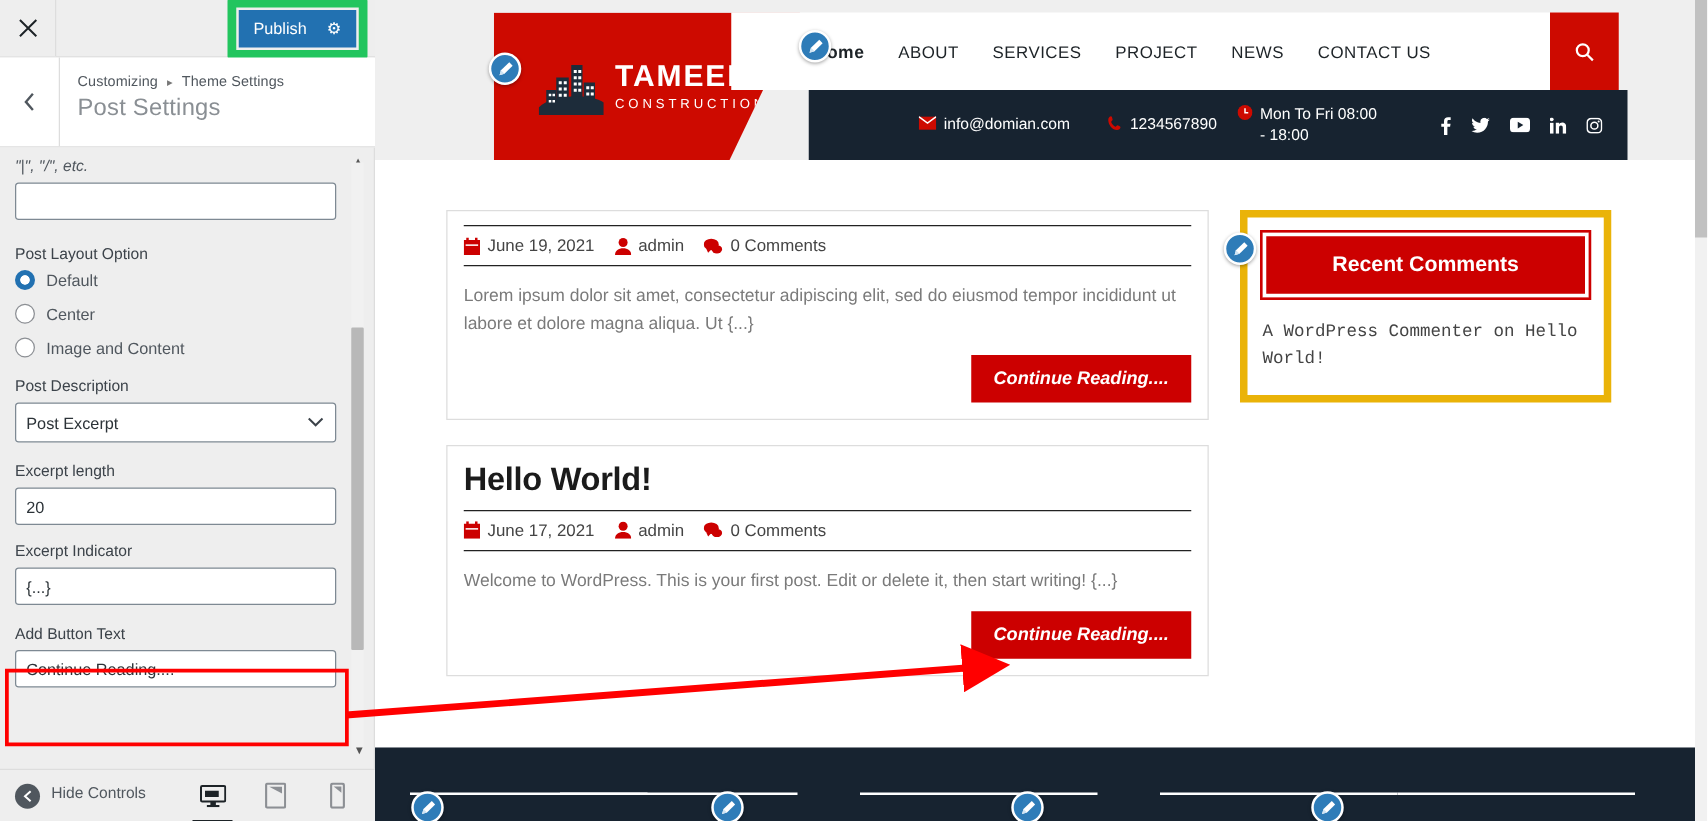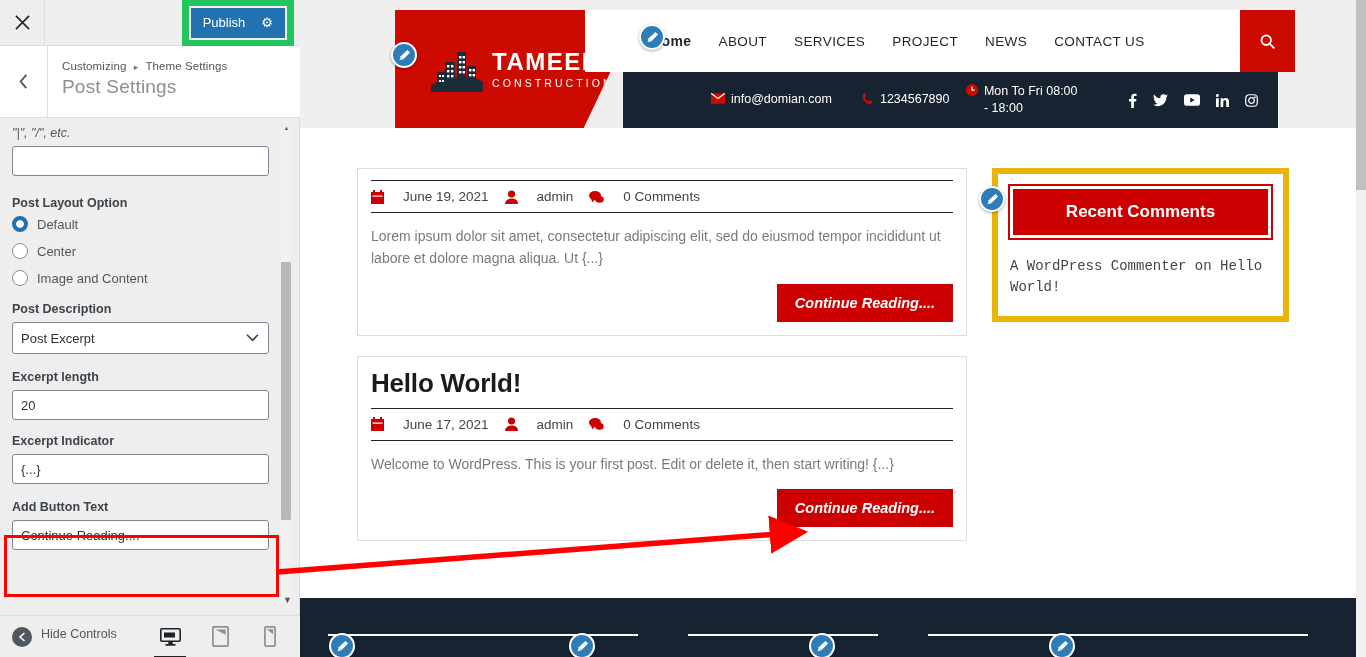--- a/index.html
+++ b/index.html
@@ -55,21 +55,21 @@
   .cz-titles { padding: 14px 0 0 14px; }
   .cz-breadcrumb { font-size: 11.5px; color: #50575e; letter-spacing: .1px; }
   .cz-breadcrumb .sep { margin: 0 4px; font-size: 9px; color: #777; }
   .cz-section-title { font-size: 19px; color: #8a8f94; font-weight: 300; margin-top: 4px; letter-spacing: .2px; }
 
   .cz-body {
     position: absolute; left: 0; top: 118px; width: 288px; height: 497px;
     background: #eee; padding: 8px 12px 0 12px; overflow: hidden;
   }
   .helper-note { font-size: 12.5px; color: #50575e; font-style: italic; margin: 0 0 6px 0; }
-  .ctrl-label { font-size: 12.5px; font-weight: bold; color: #3c434a; margin: 0 0 6px 0; }
+  .ctrl-label { font-size: 12.5px; font-weight: normal; color: #3c434a; margin: 0 0 6px 0; }
   .txt-input {
     width: 257px; height: 30px; background: #fff;
     border: 1px solid #7e8993; border-radius: 3px;
     padding: 0 8px; font-size: 13px; color: #2c3338;
     font-family: "Liberation Sans", sans-serif;
     display: flex; align-items: center;
   }
   .txt-input.empty { height: 30px; }
   .radio-row { display: flex; align-items: center; gap: 9px; margin-bottom: 11px; }
   .radio-dot {
@@ -163,21 +163,21 @@
   .navlinks a {
     color: #1d2327; font-size: 13.5px; text-decoration: none; letter-spacing: .4px; cursor: pointer;
   }
   .navlinks a:first-child { font-weight: bold; font-size: 14px; }
   .search-btn {
     position: absolute; right: 0; top: 0; width: 55px; height: 62px;
     background: #cd0a00; display: flex; align-items: center; justify-content: center; cursor: pointer;
   }
 
   .hdr-info {
-    position: absolute; left: 228px; top: 62px; width: 655px; height: 56px;
+    position: absolute; left: 252px; top: 62px; width: 655px; height: 56px;
     background: #172330; display: flex; align-items: center;
     color: #fff; font-size: 12.5px;
   }
   .info-item { display: flex; align-items: flex-start; gap: 6px; line-height: 1.35; }
   .info-item .ic { color: #cd0a00; flex: 0 0 auto; margin-top: 1px; }
   .hdr-info .i-mail { margin-left: 88px; }
   .hdr-info .i-phone { margin-left: 30px; width: 92px; }
   .hdr-info .i-hours { margin-left: 12px; width: 112px; }
   .socials { margin-left: auto; display: flex; align-items: center; gap: 16px; padding-right: 20px; }
   .socials span { display: flex; align-items: center; cursor: pointer; }
@@ -188,21 +188,21 @@
   .col-main { width: 610px; }
   .card {
     border: 1px solid #ddd; background: #fff; padding: 11px 13px 13px 13px; margin-bottom: 20px;
   }
   .card h2 { font-size: 26px; font-weight: bold; color: #1b1b1b; letter-spacing: -.2px; padding-bottom: 9px; }
   .meta {
     border-top: 1px solid #222; border-bottom: 1px solid #222;
     padding: 8px 0; display: flex; align-items: center; gap: 16px;
     font-size: 13.5px; color: #444;
   }
-  .meta .mi { display: flex; align-items: center; gap: 19px; }
+  .meta .mi { display: flex; align-items: center; gap: 6px; }
   .excerpt { font-size: 14px; line-height: 1.6; color: #7a7a7a; padding: 12px 0 0 0; }
   .btn-row { display: flex; justify-content: flex-end; margin-top: 14px; }
   .cont-btn {
     background: #cc0000; color: #fff; font-style: italic; font-weight: bold;
     font-size: 14.5px; padding: 11px 18px; cursor: pointer;
   }
 
   .col-side { width: 297px; }
   .widget { border: 6px solid #eab308; padding: 12px 12px 18px 12px; }
   .widget-title {

